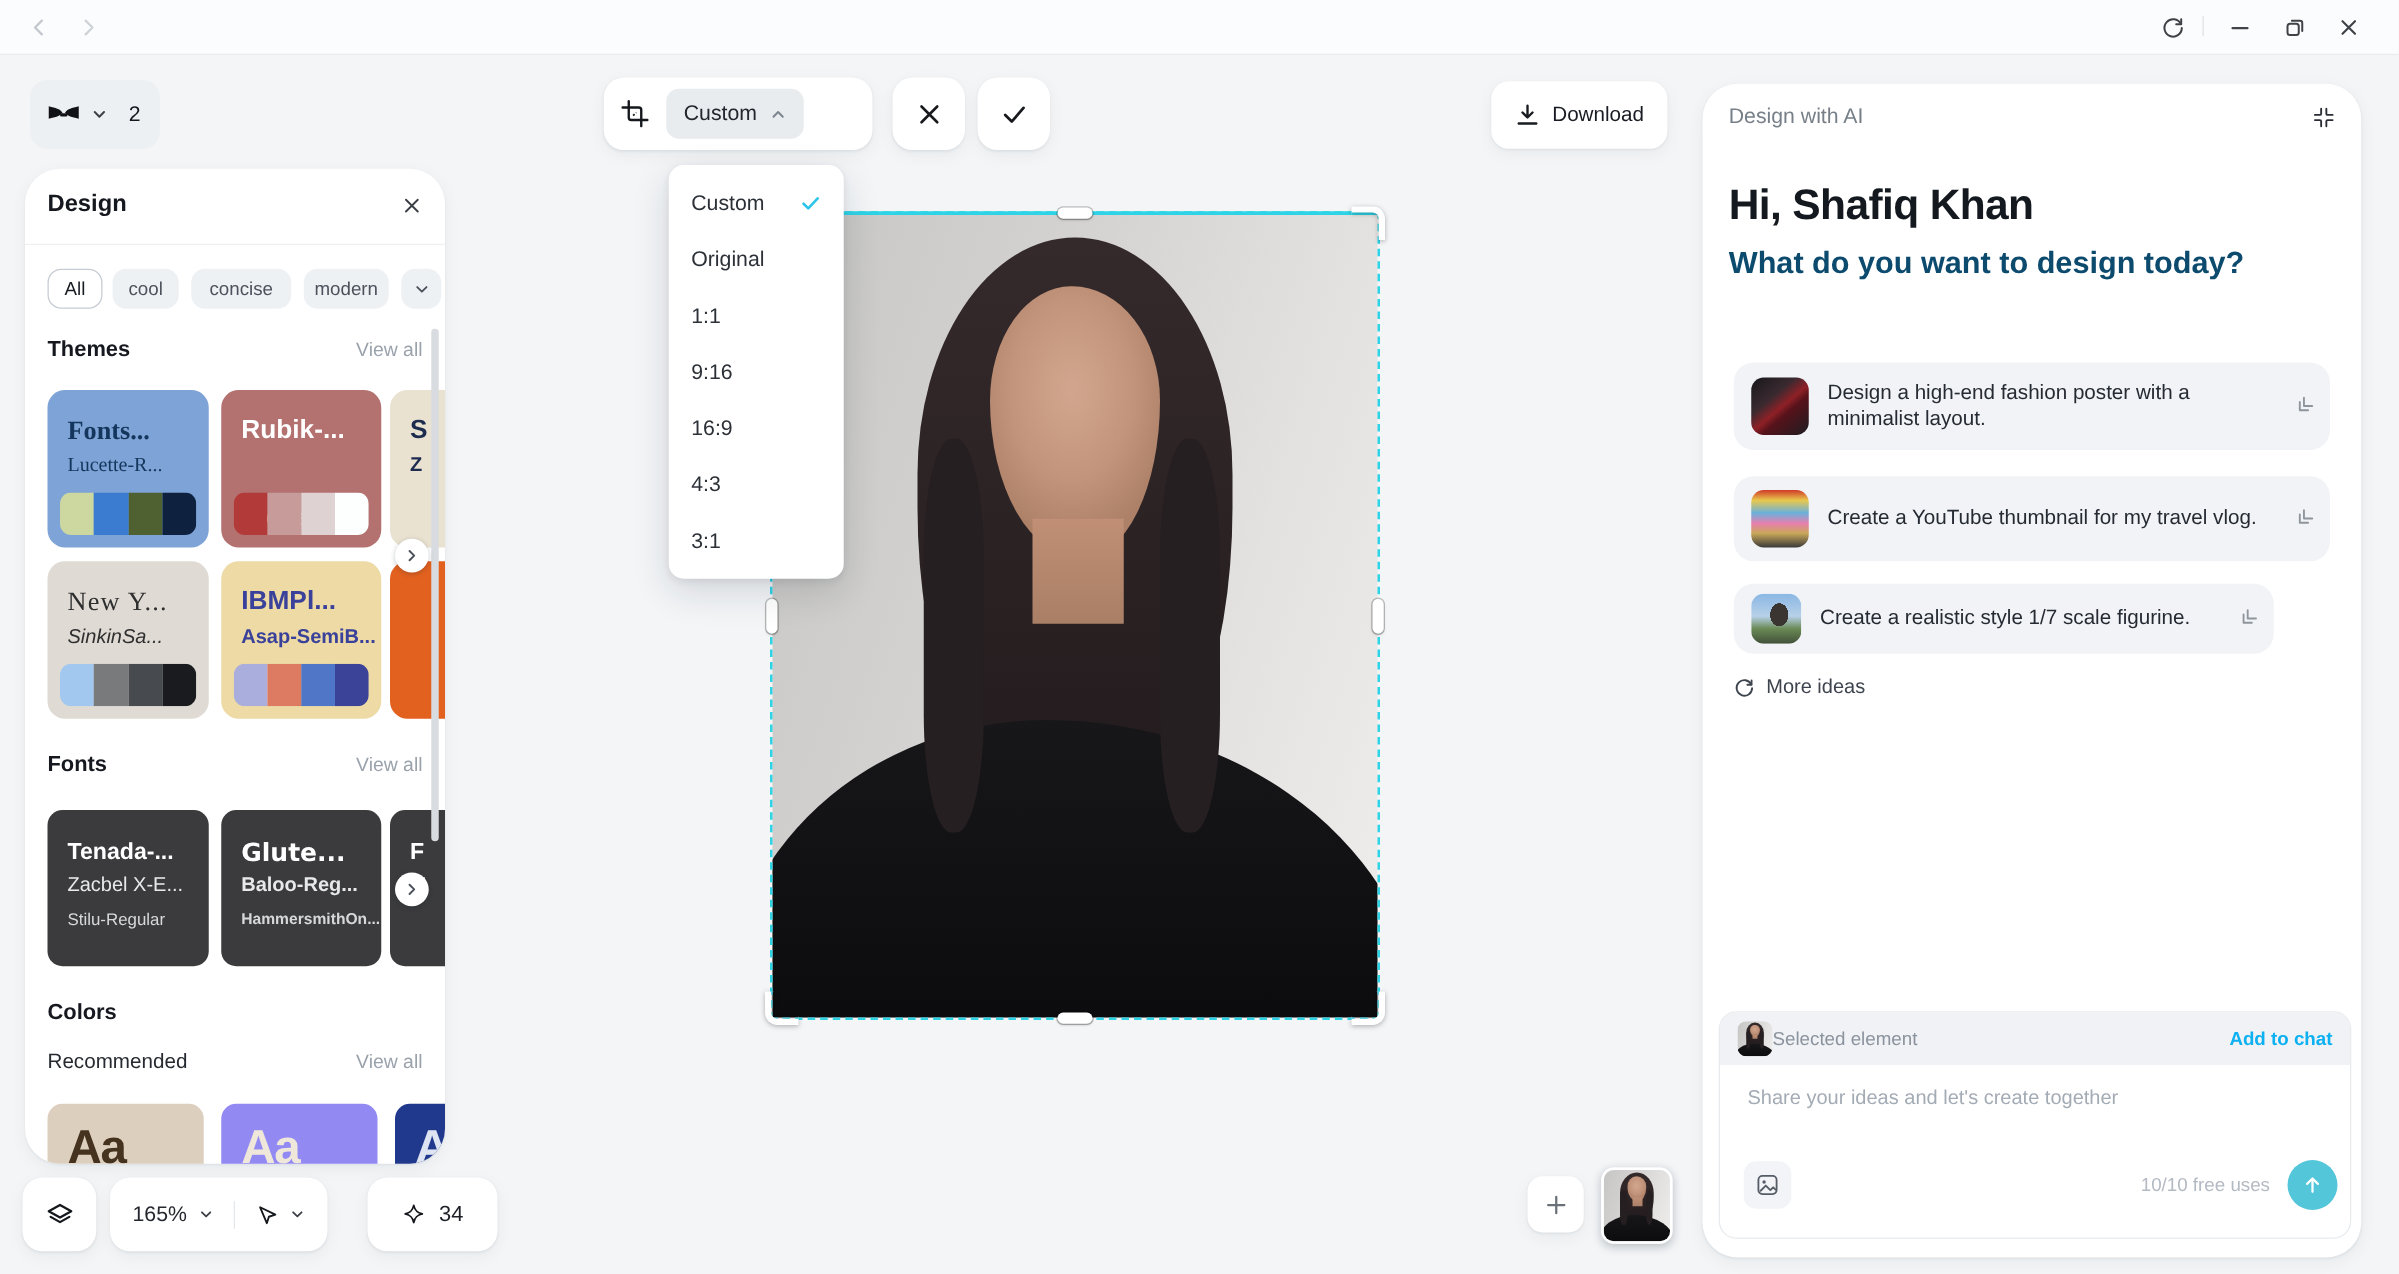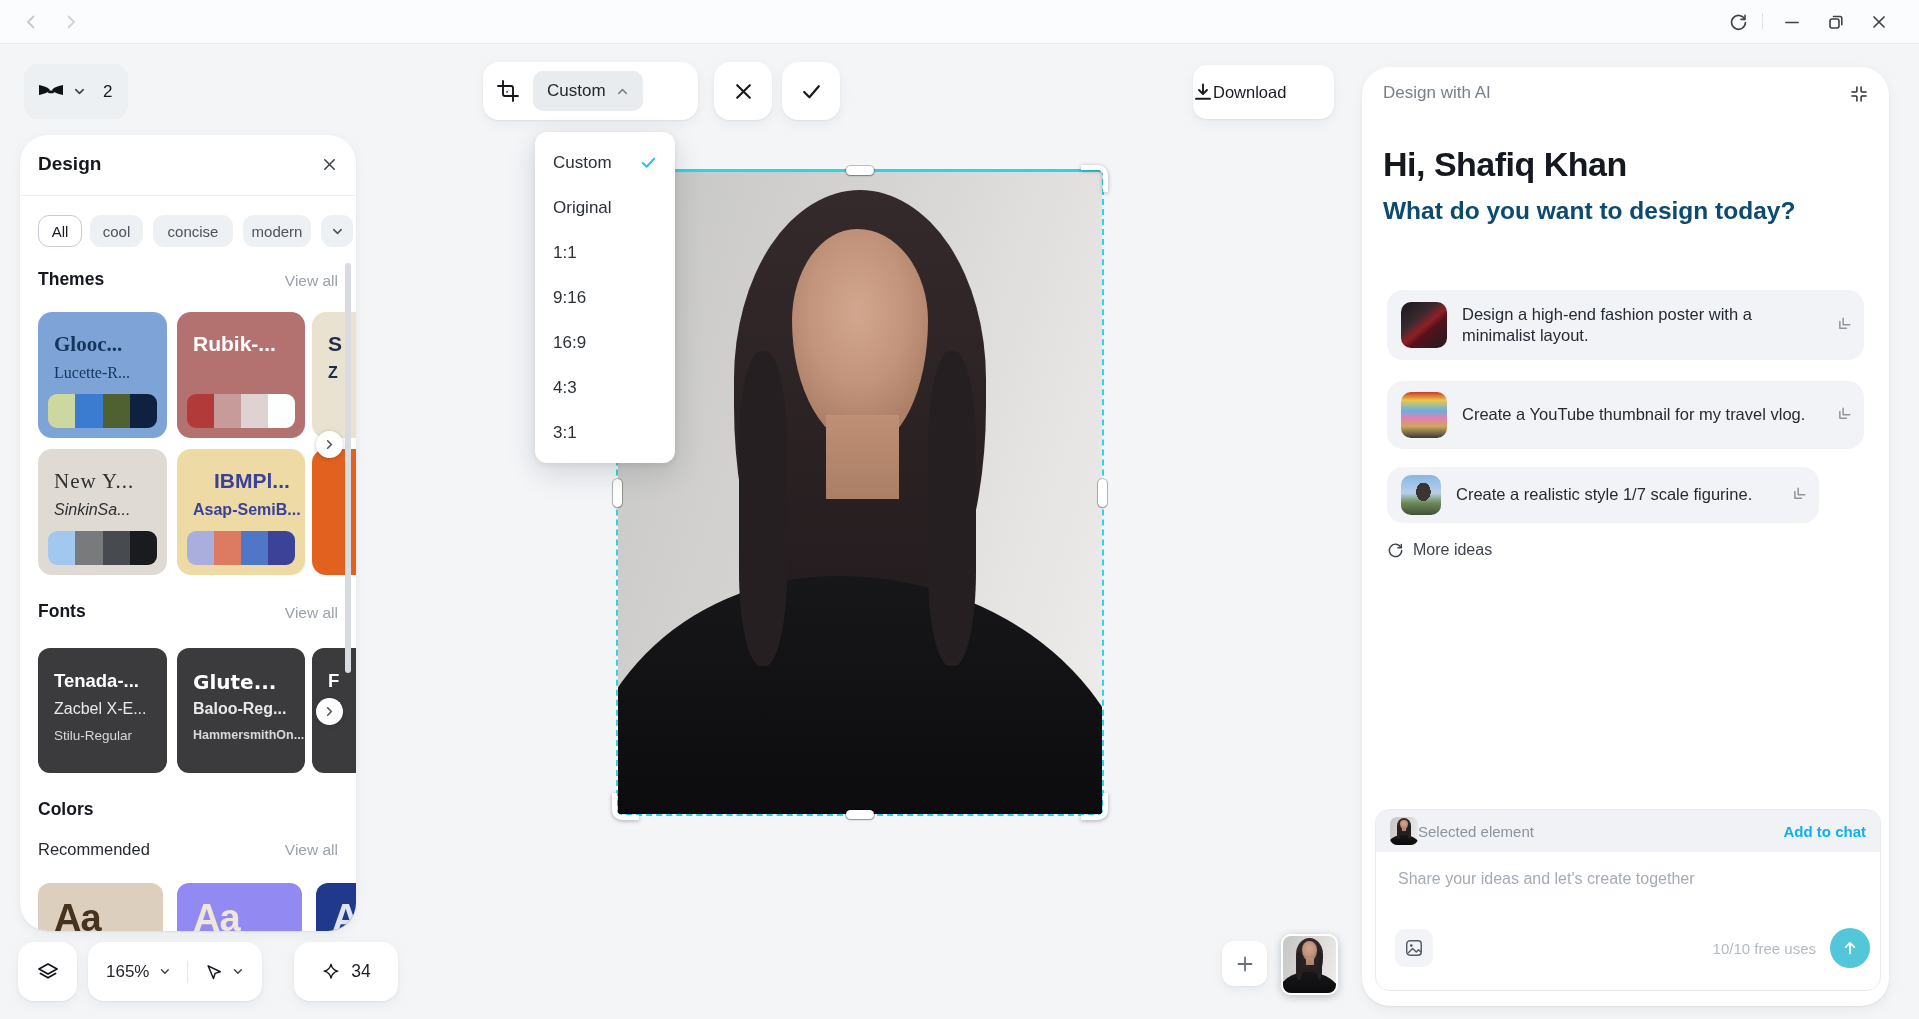--- a/index.html
+++ b/index.html
@@ -23,21 +23,21 @@
   .logo-pill{left:24px;top:64px;width:104px;height:55px;border-radius:14px;background:#edf0f3;display:flex;align-items:center;padding:0 14px;box-sizing:border-box;gap:9px}
   .logo-count{font-size:17px;color:#15181e;margin-left:8px}
 
   
   .crop-toolbar{left:483px;top:62px;width:215px;height:58px;display:flex;align-items:center;padding:0 14px;box-sizing:border-box;gap:14px;z-index:30}
   .ratio-btn{background:#e8ecef;border-radius:10px;height:40px;padding:0 14px;display:flex;align-items:center;gap:10px;cursor:pointer}
   .ratio-btn span{font-size:17px;color:#23272e}
   .sq-btn{width:58px;height:58px;display:flex;align-items:center;justify-content:center;z-index:30}
 
   
-  .download-btn{left:1193px;top:65px;width:141px;height:54px;border-radius:14px;display:flex;align-items:center;z-index:30}
+  .download-btn{left:1193px;top:65px;width:141px;height:54px;border-radius:14px;display:flex;align-items:center;justify-content:center;gap:10px;z-index:30}
   .download-btn span{font-size:16.5px;color:#181b21}
 
   
   .photo-box{left:618px;top:171px;width:484px;height:643px;z-index:5}
   .portrait{position:relative;width:100%;height:100%;overflow:hidden;background:linear-gradient(108deg,#c6c6c4 0%,#d3d2d0 35%,#e3e2e0 70%,#efeeec 100%)}
   .p-hair{position:absolute;left:24%;top:3%;width:52%;height:70%;background:linear-gradient(180deg,#352a2b,#221b1d);border-radius:50% 50% 38% 38%/42% 42% 52% 52%}
   .p-face{position:absolute;left:36%;top:9%;width:28%;height:34%;background:radial-gradient(60% 55% at 48% 38%,#d2a68e 0%,#c3947c 60%,#ad8068 100%);border-radius:48% 52% 46% 54%/42% 42% 58% 58%}
   .p-neck{position:absolute;left:43%;top:38%;width:15%;height:13%;background:linear-gradient(180deg,#c08f75,#a97f66)}
   .p-sweater{position:absolute;left:-8%;bottom:-3%;width:116%;height:40%;background:linear-gradient(180deg,#17171a,#0b0b0d);border-radius:46% 54% 0 0/92% 100% 0 0}
   .p-hairL{position:absolute;left:25%;top:28%;width:10%;height:49%;background:#261f21;border-radius:45%/30%}
@@ -285,21 +285,21 @@
   <div class="chip" style="left:301px;width:32px">
     <svg width="13" height="13" viewBox="0 0 14 14">
         <path d="M3 5l4 4 4-4" fill="none" stroke="#4c525c" stroke-width="1.6" stroke-linecap="round" stroke-linejoin="round"></path>
       </svg>
   </div>
 
   <div class="section-h" style="top:134px">Themes</div>
   <div class="view-all" style="top:137px">View all</div>
 
   <div class="theme-card" style="left: 18px; top: 177px; width: 129px; background-color: rgb(126, 163, 214);">
-    <div class="tc-name serif" style="color: rgb(20, 54, 92);">Glooc...</div>
+    <div class="tc-name serif" style="color: rgb(20, 54, 92);">Fonts...</div>
     <div class="tc-font serif" style="color: rgb(20, 54, 92);">Lucette-R...</div>
     <div class="tc-swatches">
       <span style="background-color: rgb(205, 216, 160);"></span>
         <span style="background-color: rgb(60, 124, 208);"></span>
         <span style="background-color: rgb(79, 97, 48);"></span>
         <span style="background-color: rgb(14, 34, 64);"></span>
     </div>
   </div>
   <div class="theme-card" style="left: 157px; top: 177px; width: 128px; background-color: rgb(179, 113, 112);">
     <div class="tc-name" style="font-weight: 800; color: rgb(255, 255, 255);">Rubik-...</div>
@@ -320,21 +320,21 @@
     <div class="tc-name serif" style="font-weight: normal; letter-spacing: 1px; color: rgb(47, 47, 48);">New Y...</div>
     <div class="tc-font" style="font-style: italic; color: rgb(47, 47, 48);">SinkinSa...</div>
     <div class="tc-swatches">
       <span style="background-color: rgb(163, 200, 239);"></span>
         <span style="background-color: rgb(121, 122, 124);"></span>
         <span style="background-color: rgb(71, 74, 79);"></span>
         <span style="background-color: rgb(25, 27, 31);"></span>
     </div>
   </div>
   <div class="theme-card" style="left: 157px; top: 314px; width: 128px; background-color: rgb(237, 218, 165);">
-    <div class="tc-name" style="font-weight: 800; color: rgb(57, 65, 154); margin-left: 21px;">IBMPl...</div>
+    <div class="tc-name" style="font-weight: 800; color: rgb(57, 65, 154);">IBMPl...</div>
     <div class="tc-font" style="font-weight: bold; color: rgb(57, 65, 154);">Asap-SemiB...</div>
     <div class="tc-swatches">
       <span style="background-color: rgb(169, 174, 221);"></span>
         <span style="background-color: rgb(221, 123, 98);"></span>
         <span style="background-color: rgb(80, 118, 200);"></span>
         <span style="background-color: rgb(58, 67, 152);"></span>
     </div>
   </div>
   <div class="theme-card" style="left: 292px; top: 314px; width: 129px; background-color: rgb(226, 97, 31);"></div>
 

